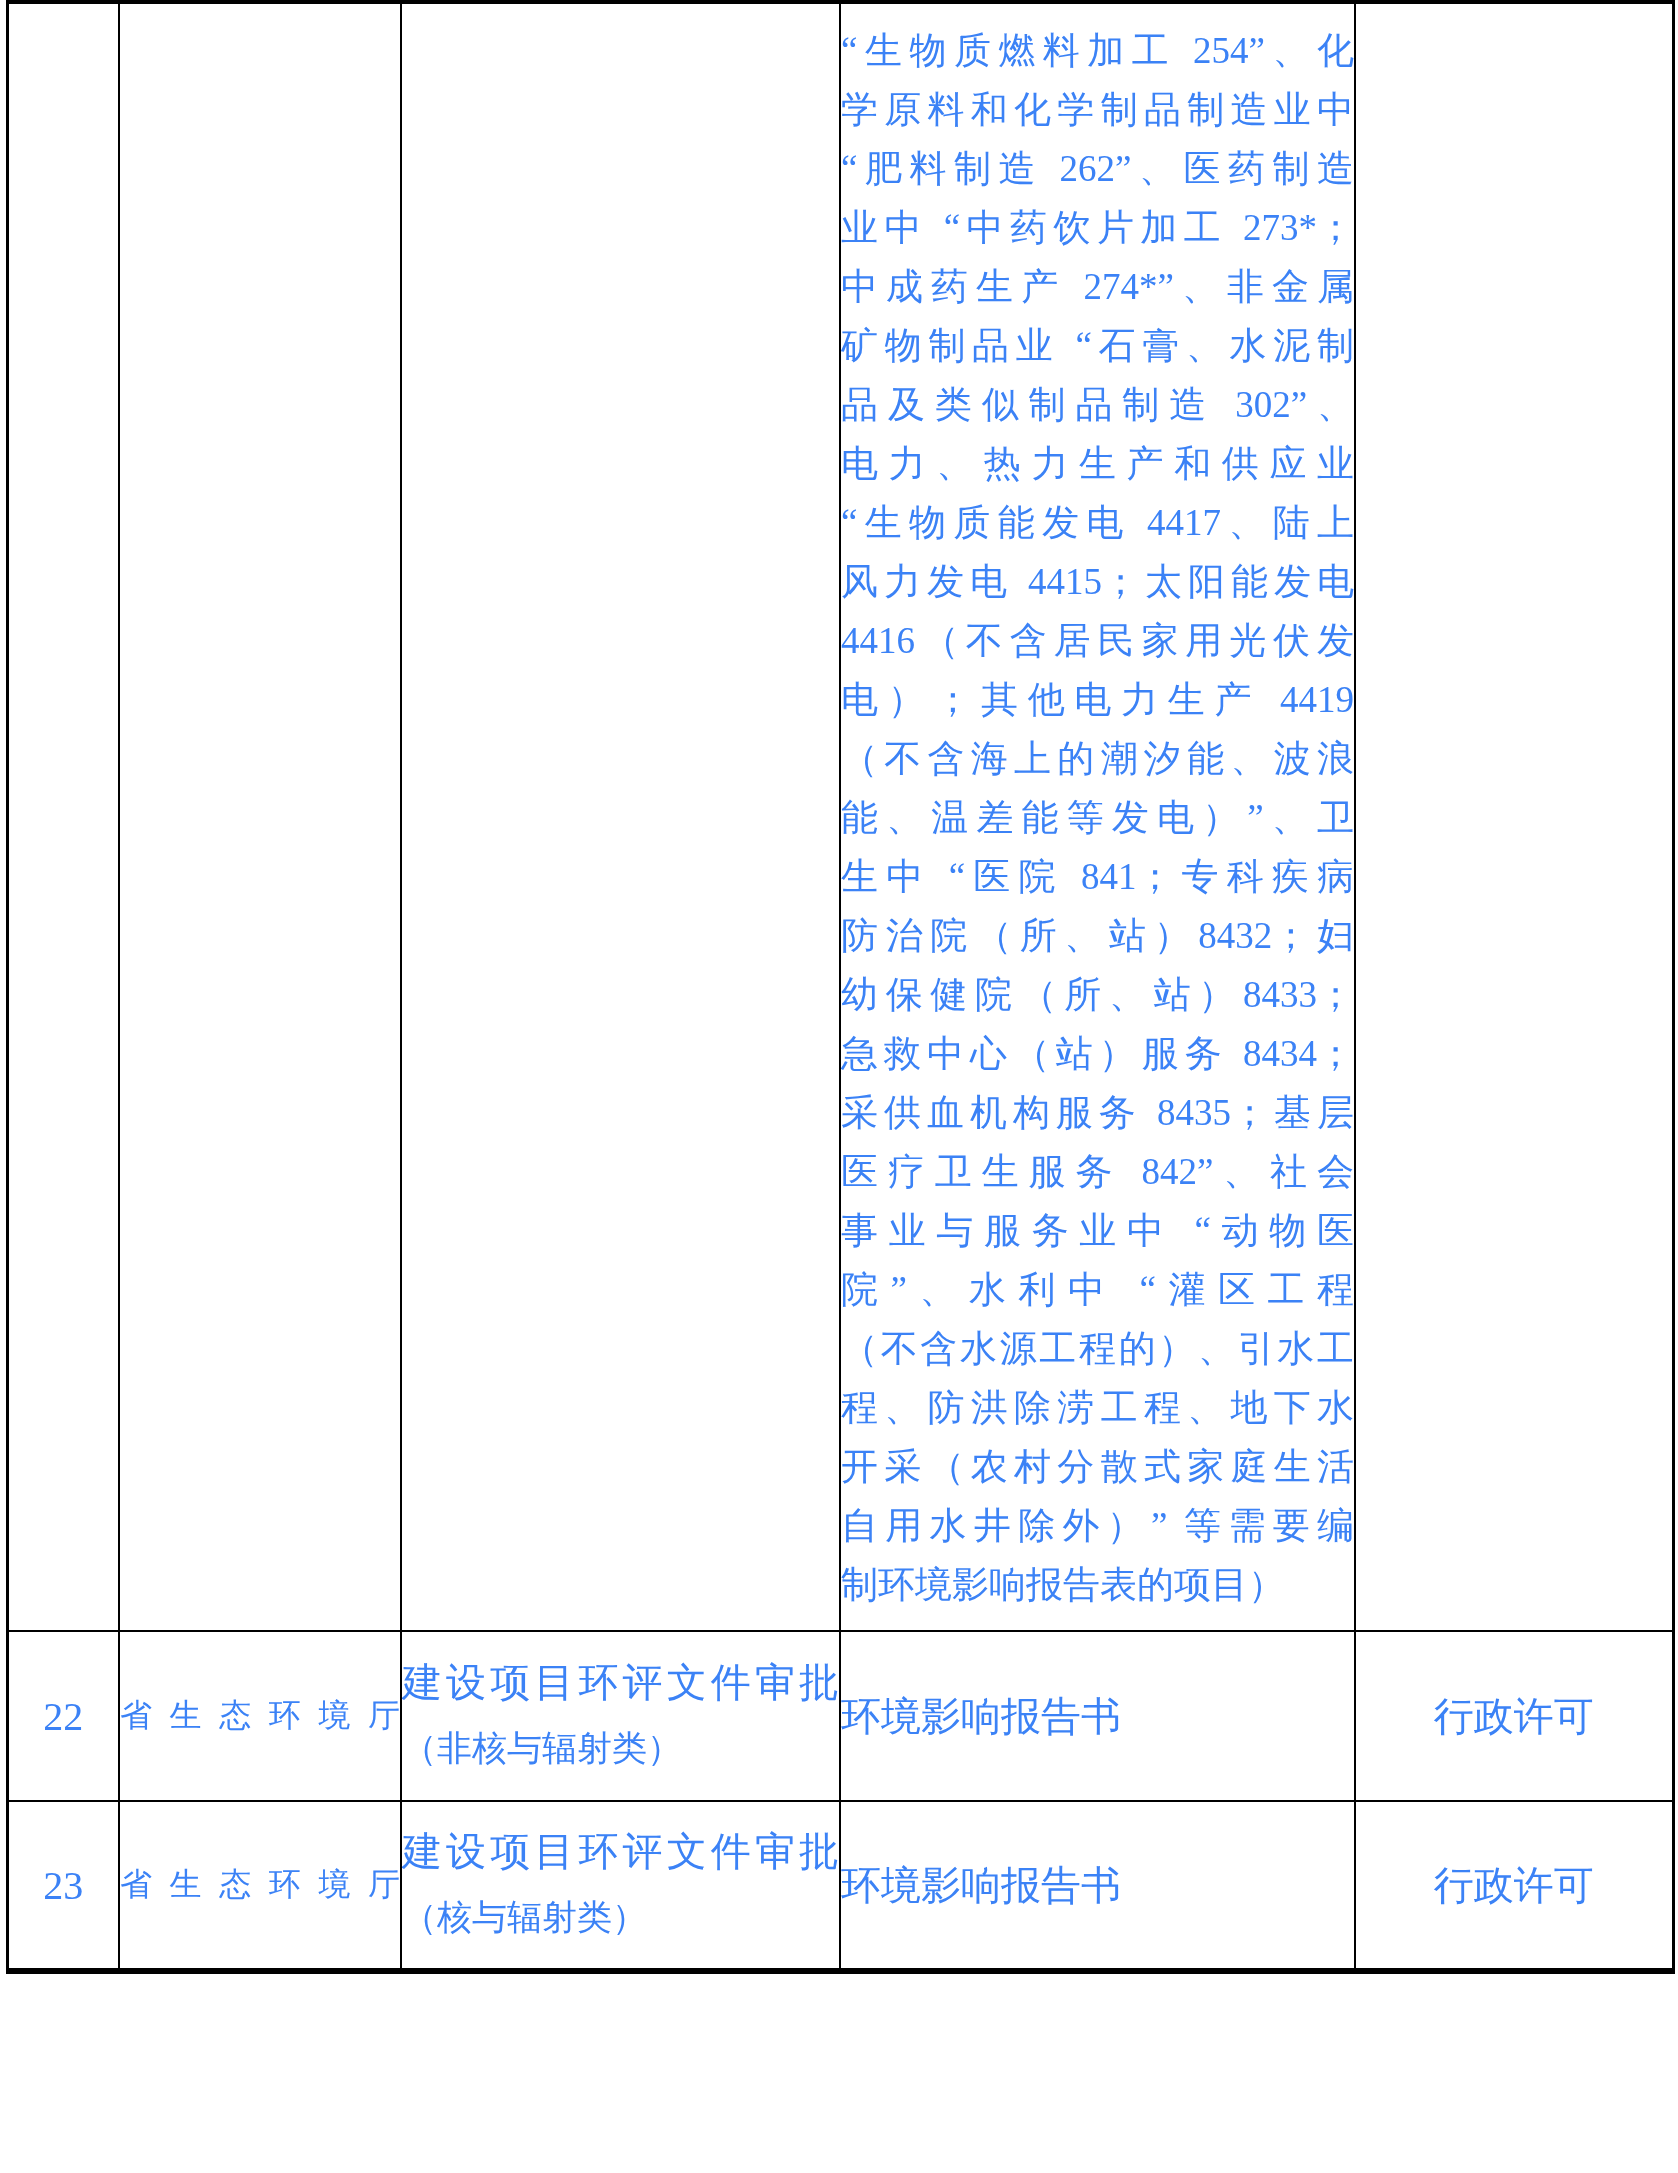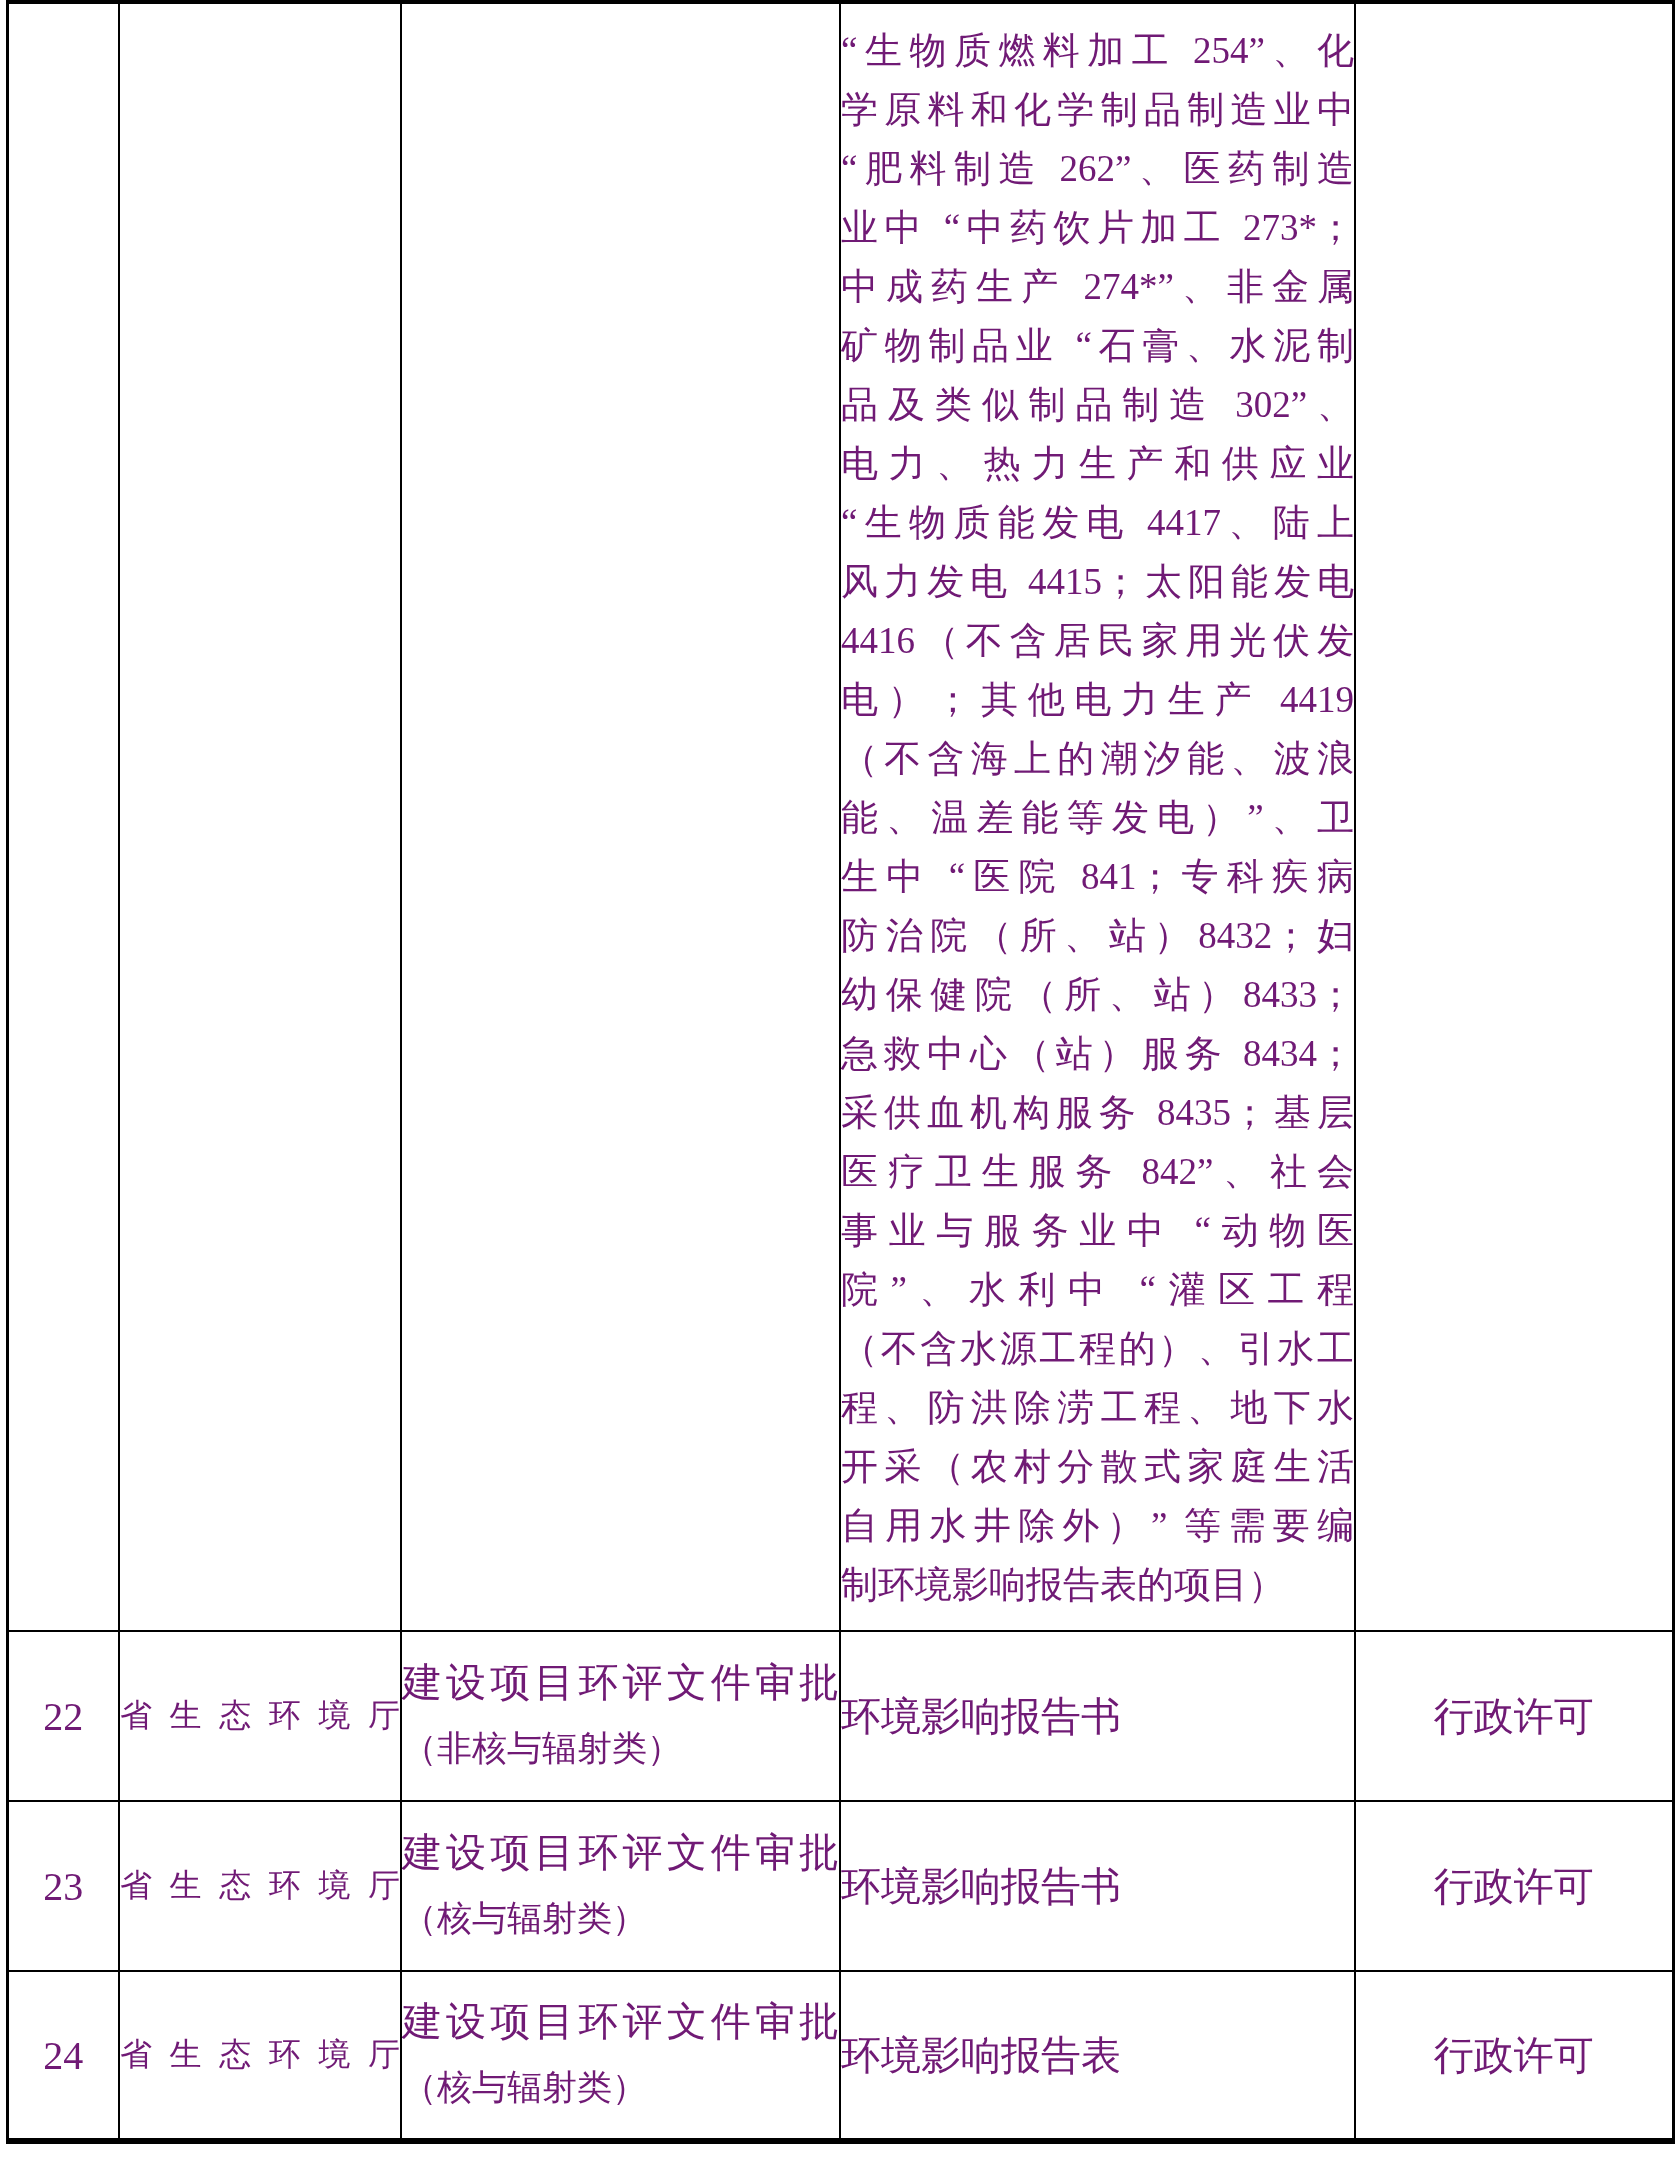--- a/index.html
+++ b/index.html
@@ -5,21 +5,21 @@
   html, body {
     margin: 0;
     padding: 0;
     background: #ffffff;
   }
   .page {
     position: relative;
     width: 1679px;
     height: 2174px;
     background: #ffffff;
-    color: #701a75;
+    color: #3b82f6;
     font-family: "Liberation Serif", "DejaVu Serif", serif;
     overflow: hidden;
   }
   table.grid {
     position: absolute;
     left: 5.5px;
     top: 0;
     width: 1667px;
     border-collapse: collapse;
     table-layout: fixed;
@@ -164,34 +164,16 @@
         <div class="matter-line2">（核与辐射类）</div>
       </td>
       <td class="sub-cell">
         <span>环境影响报告书</span>
       </td>
       <td class="type-cell">
         <span>行政许可</span>
       </td>
     </tr>
 
-    <tr class="item-row last">
-      <td class="num-cell">
-        <span>24</span>
-      </td>
-      <td class="dept-cell">
-        <div class="justify-full">省生态环境厅</div>
-      </td>
-      <td class="matter-cell">
-        <div class="matter-line1">建设项目环评文件审批</div>
-        <div class="matter-line2">（核与辐射类）</div>
-      </td>
-      <td class="sub-cell">
-        <span>环境影响报告表</span>
-      </td>
-      <td class="type-cell">
-        <span>行政许可</span>
-      </td>
-    </tr>
   </tbody>
     </table>
 </div>
 
 
 </body></html>

